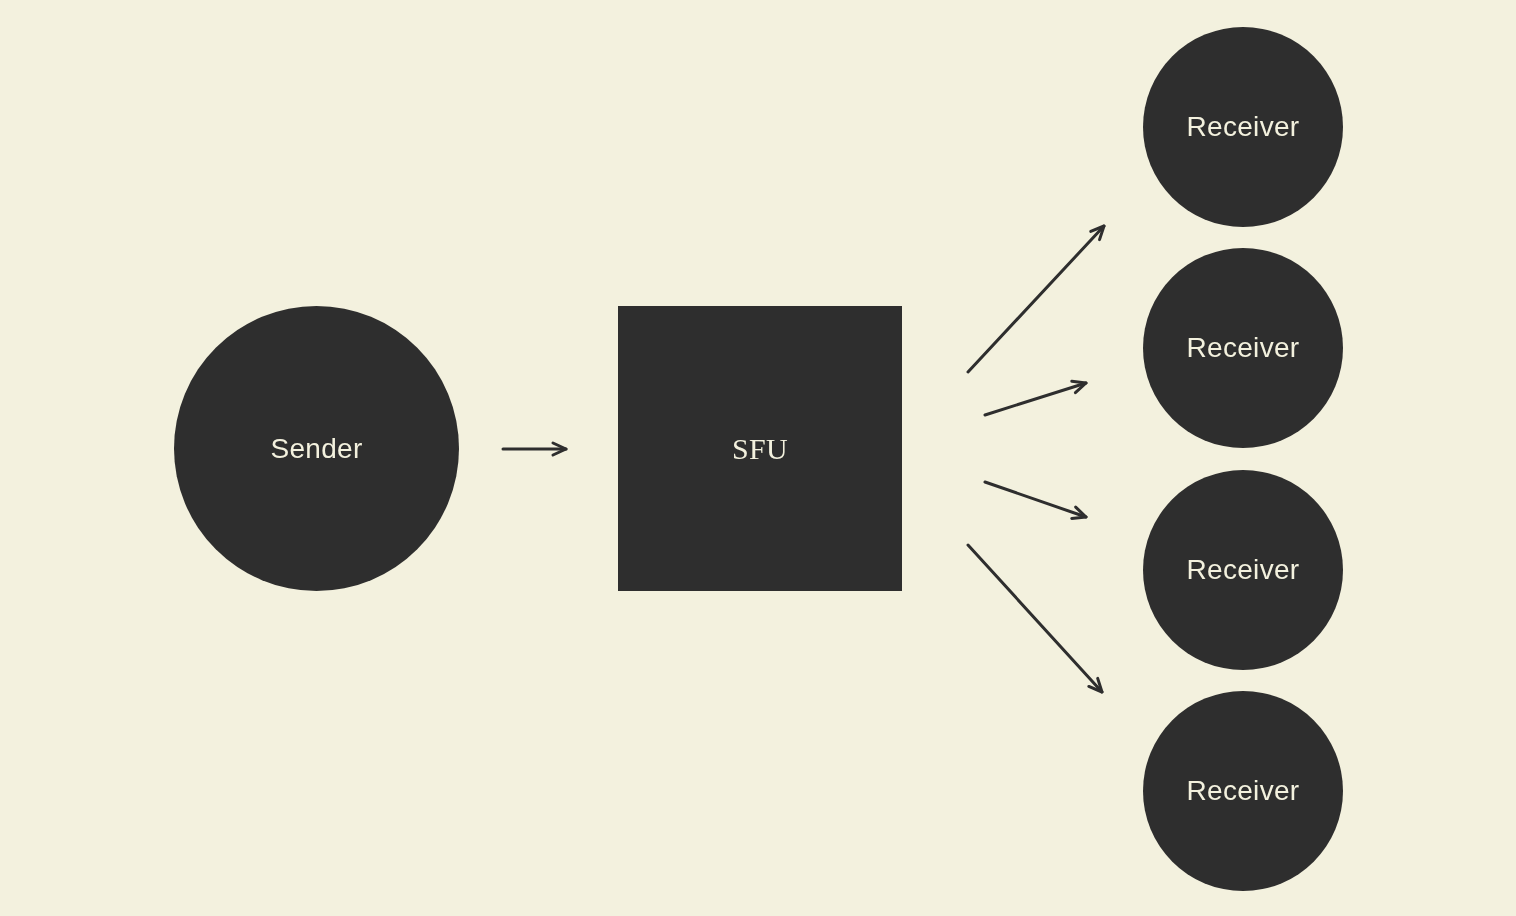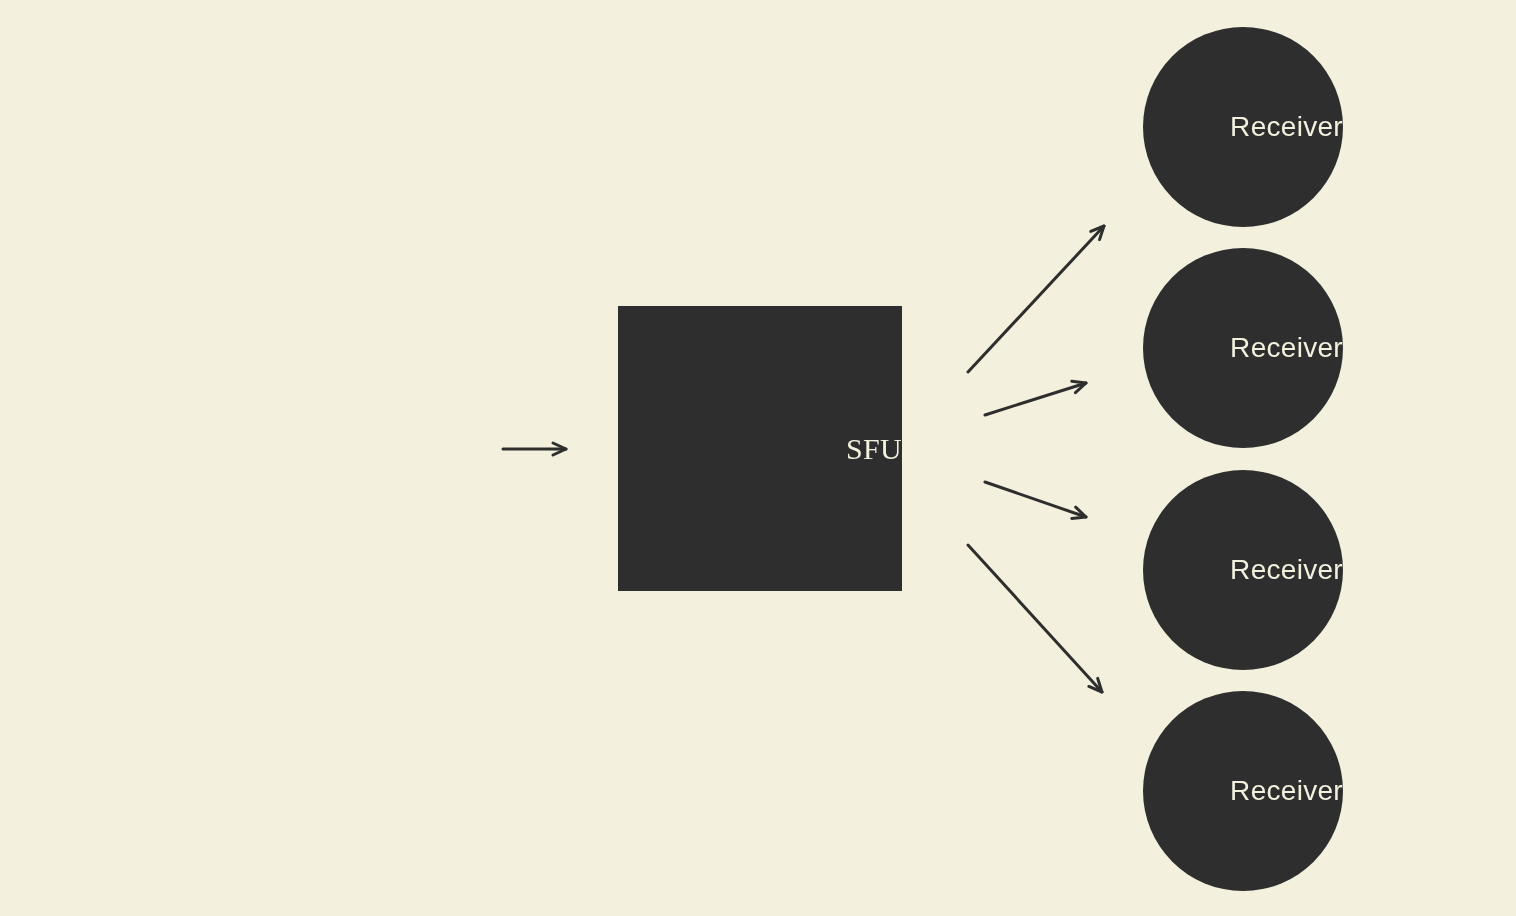--- a/index.html
+++ b/index.html
@@ -18,21 +18,21 @@
   .canvas {
     position: relative;
     width: 1516px;
     height: 916px;
     background: var(--bg);
   }
   .node {
     position: absolute;
     display: flex;
     align-items: center;
-    justify-content: flex-end;
+    justify-content: center;
     background: var(--ink);
     color: var(--node-text);
     font-size: 28px;
     letter-spacing: 0.3px;
   }
   .circle { border-radius: 50%; }
   .sender-node {
     left: 174px; top: 306px;
     width: 285px; height: 285px;
   }
@@ -79,20 +79,23 @@
         <path class="arrow-head" d="M2,2 L15,8 L2,14"></path>
       </marker>
     </defs>
     <line class="arrow-line" x1="503" y1="449" x2="566" y2="449" marker-end="url(#head)"></line>
     <line class="arrow-line" x1="968" y1="372" x2="1104" y2="226" marker-end="url(#head)"></line>
     <line class="arrow-line" x1="985" y1="415" x2="1086" y2="383" marker-end="url(#head)"></line>
     <line class="arrow-line" x1="985" y1="482" x2="1086" y2="517" marker-end="url(#head)"></line>
     <line class="arrow-line" x1="968" y1="545" x2="1102" y2="692" marker-end="url(#head)"></line>
   </svg>
 
+  <div class="node circle sender-node">
+    <span>Sender</span>
+  </div>
 
   <div class="node sfu-node">
     <span>SFU</span>
   </div>
 
   <div class="node circle receiver-node receiver-0">
     <span>Receiver</span>
   </div>
 
   <div class="node circle receiver-node receiver-1">

